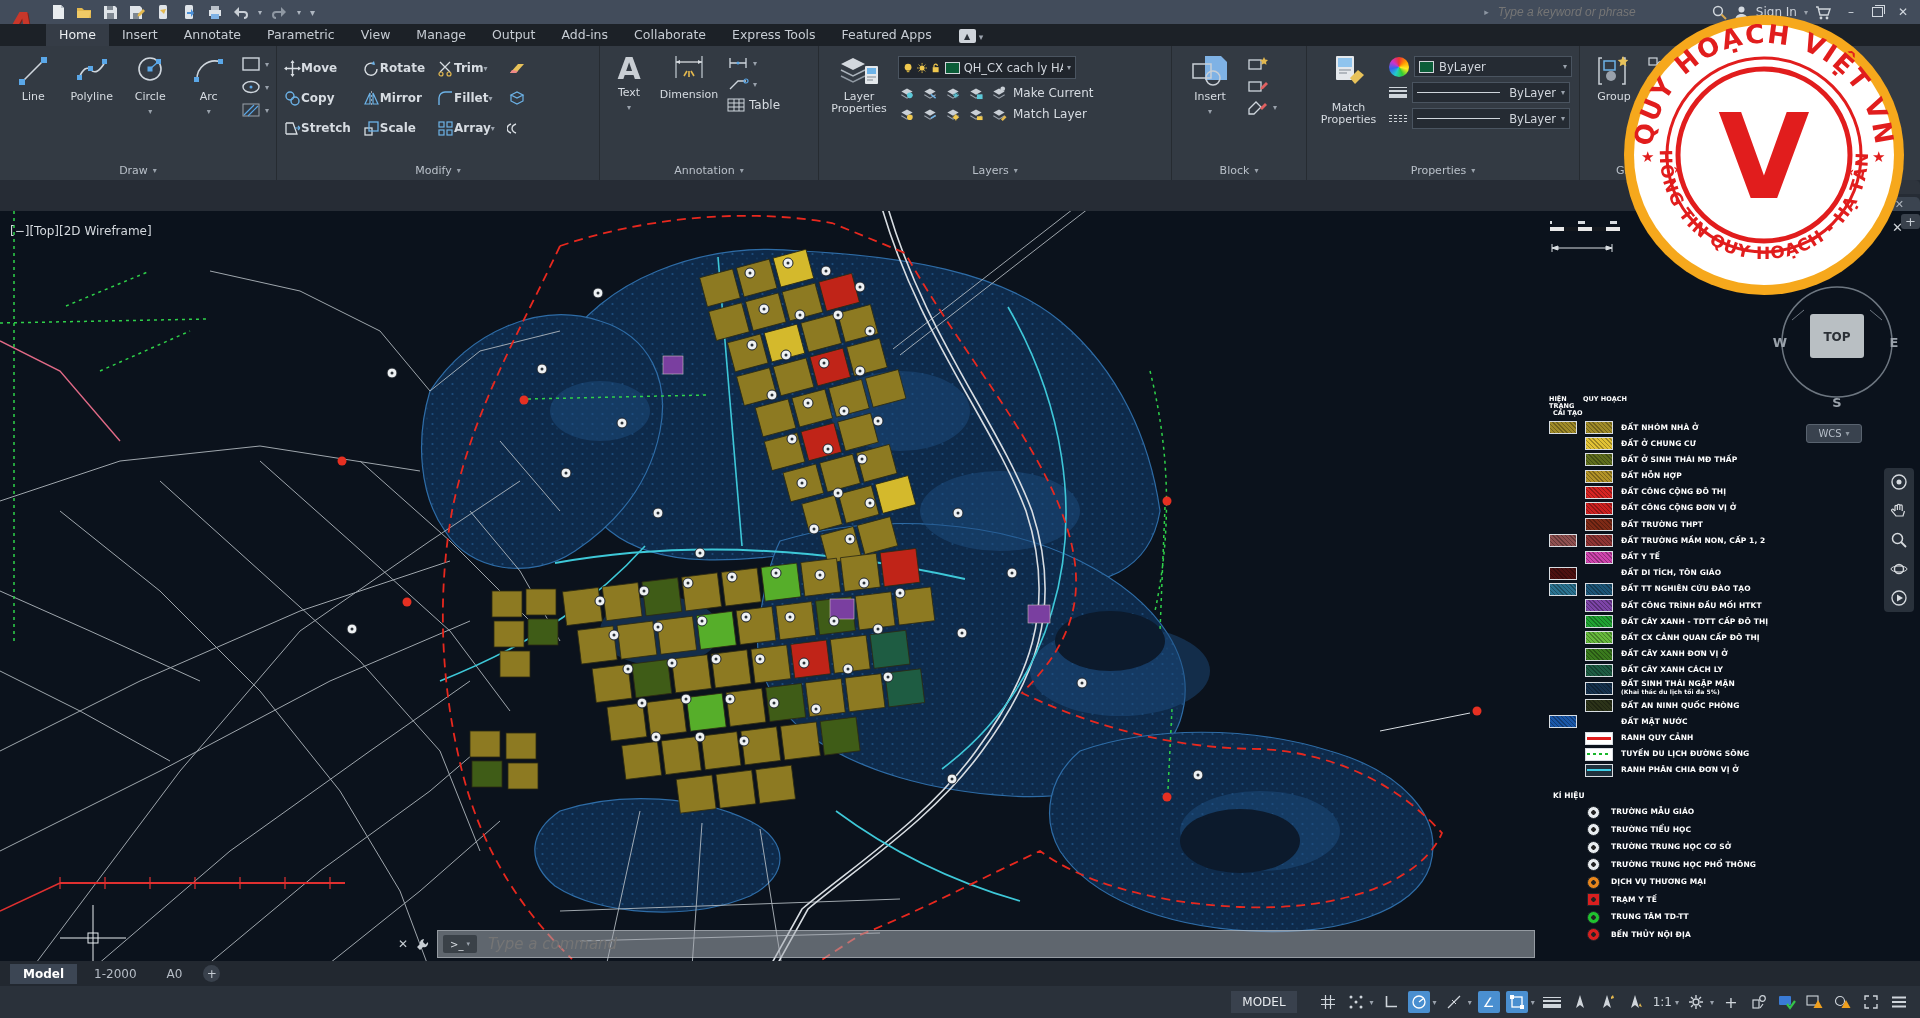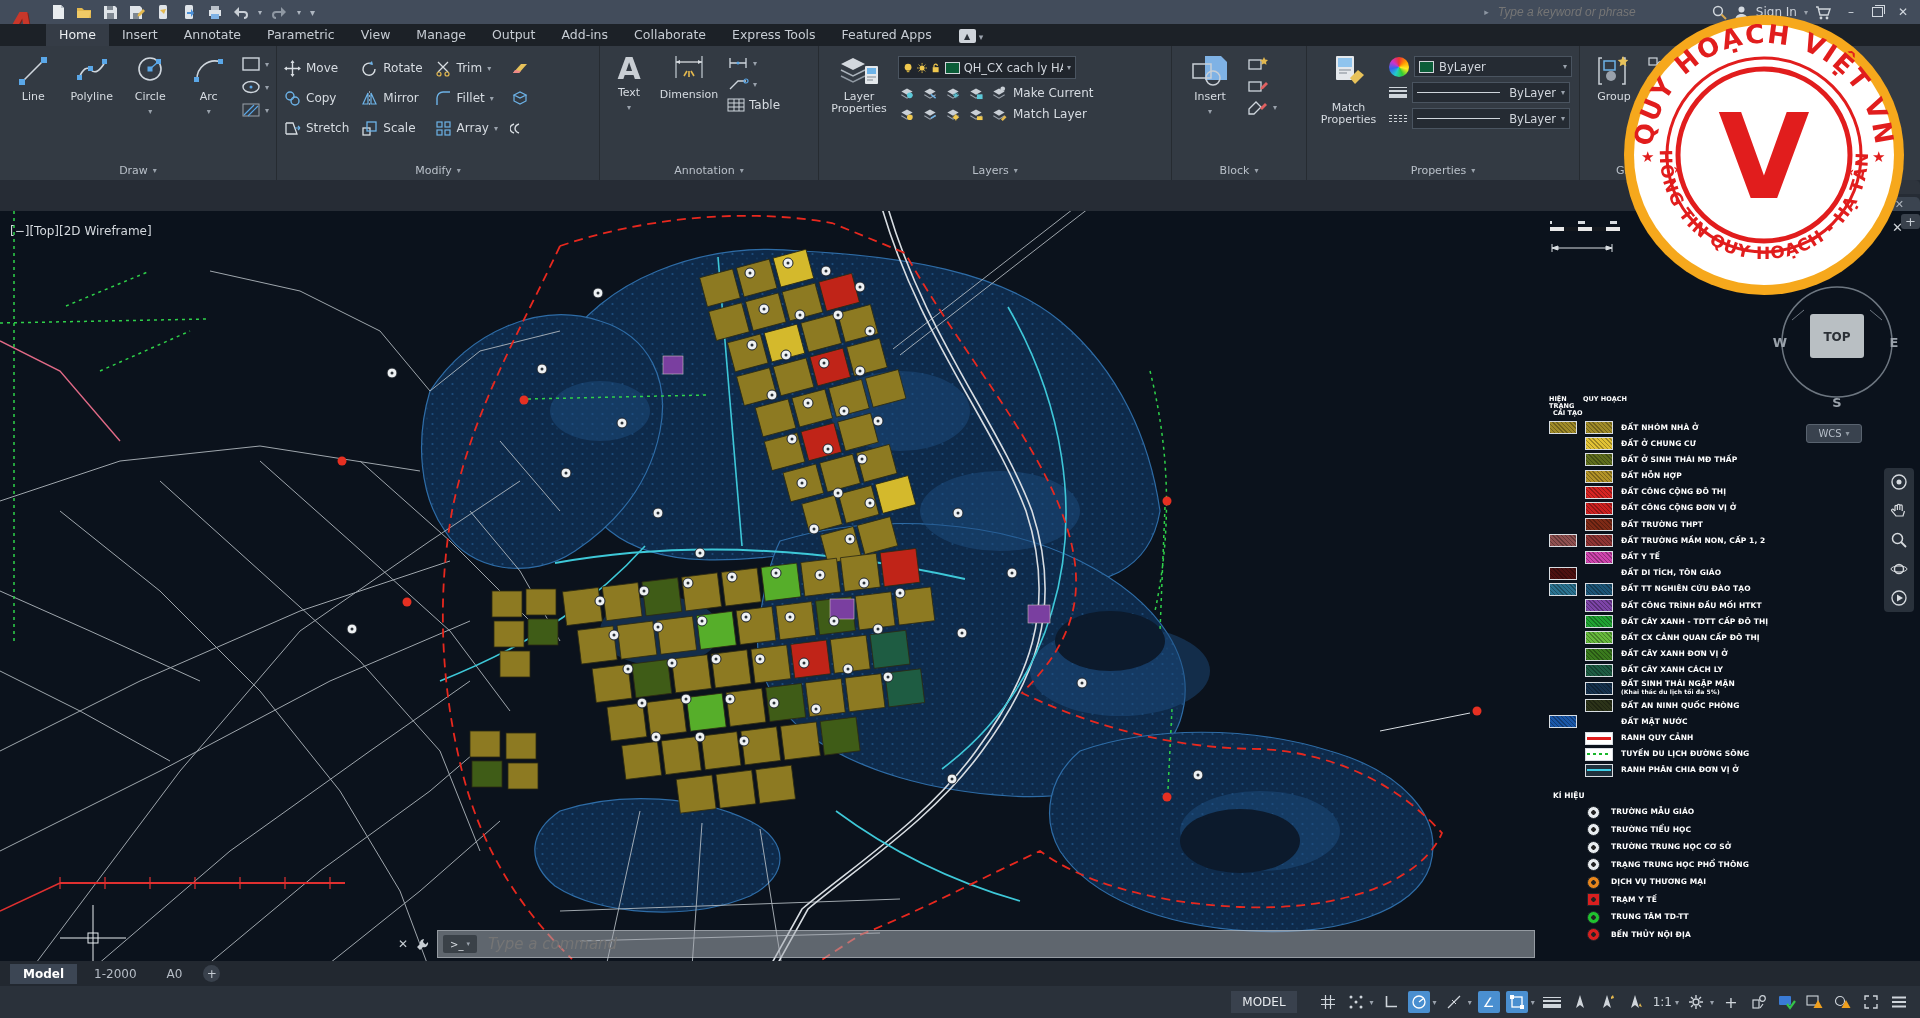--- a/index.html
+++ b/index.html
@@ -34,21 +34,21 @@
   .panel{position:relative;border-right:1px solid #262b31;display:flex;flex-direction:column;}
   .panel-body{flex:1;display:flex;align-items:flex-start;padding:5px 7px 0;gap:6px;}
   .panel-label{height:19px;font-size:11px;color:#b9c0c9;display:flex;align-items:center;justify-content:center;gap:5px;}
   .panel-label .car{font-size:8px;color:#9aa2ac;}
   .bigbtn{width:56px;display:flex;flex-direction:column;align-items:center;gap:3px;padding-top:3px;color:#d7dce2;font-size:11px;text-align:center;line-height:12px;}
   .bigbtn .car{font-size:8px;color:#9aa2ac;}
   .minicol{display:flex;flex-direction:column;gap:7px;padding-top:5px;}
   .minirow{display:flex;align-items:center;gap:4px;color:#d7dce2;font-size:12px;}
   .minirow .car{font-size:8px;color:#9aa2ac;}
   .mgrid{display:grid;grid-template-rows:repeat(3,26px);grid-auto-flow:column;column-gap:12px;row-gap:4px;padding-top:4px;}
-  .mrow{display:flex;align-items:center;gap:5px;font-size:12px;color:#d7dce2;white-space:nowrap;}
+  .mrow{display:flex;align-items:center;font-size:12px;color:#d7dce2;white-space:nowrap;font-weight:bold;}
   .mrow .car{font-size:8px;color:#9aa2ac;}
   .lyr-dd{width:168px;height:21px;background:#20252c;border:1px solid #4a5460;display:flex;align-items:center;gap:4px;padding:0 4px;font-size:11.5px;color:#d2d7de;white-space:nowrap;}
   .lyr-dd .car{margin-left:auto;font-size:8px;color:#9aa2ac;}
   .swatch{width:13px;height:10px;background:#0b5d38;border:1px solid #cfd4d9;flex:none;}
   .lyrrow{display:flex;align-items:center;gap:5px;font-size:12px;color:#d7dce2;}
   .pr-dd{width:148px;height:19px;background:#252b33;border:1px solid #4a5460;display:flex;align-items:center;gap:5px;padding:0 4px;font-size:11.5px;color:#d2d7de;}
   .pr-dd .car{margin-left:auto;font-size:8px;color:#9aa2ac;}
   .colorwheel{width:20px;height:20px;border-radius:50%;background:conic-gradient(#e33,#f90,#fe2,#3c3,#2cc,#36e,#c3c,#e33);flex:none;}
   .lw-ic{display:flex;flex-direction:column;gap:2px;width:18px;}
   .lw-ic i{display:block;background:#cfd5db;height:1px;}
@@ -1216,21 +1216,21 @@
           <div class="sym-row">
             <span class="sym" style="background-color: rgb(232, 236, 239);"></span>
             <span class="lg-lbl">TRƯỜNG TIỂU HỌC</span>
           </div>
           <div class="sym-row">
             <span class="sym" style="background-color: rgb(232, 236, 239);"></span>
             <span class="lg-lbl">TRƯỜNG TRUNG HỌC CƠ SỞ</span>
           </div>
           <div class="sym-row">
             <span class="sym" style="background-color: rgb(232, 236, 239);"></span>
-            <span class="lg-lbl">TRẠNG TRUNG HỌC PHỔ THÔNG</span>
+            <span class="lg-lbl">TRƯỜNG TRUNG HỌC PHỔ THÔNG</span>
           </div>
           <div class="sym-row">
             <span class="sym" style="background-color: rgb(232, 134, 28);"></span>
             <span class="lg-lbl">DỊCH VỤ THƯƠNG MẠI</span>
           </div>
           <div class="sym-row">
             <span class="sym square" style="background-color: rgb(216, 31, 31);"></span>
             <span class="lg-lbl">TRẠM Y TẾ</span>
           </div>
           <div class="sym-row">

